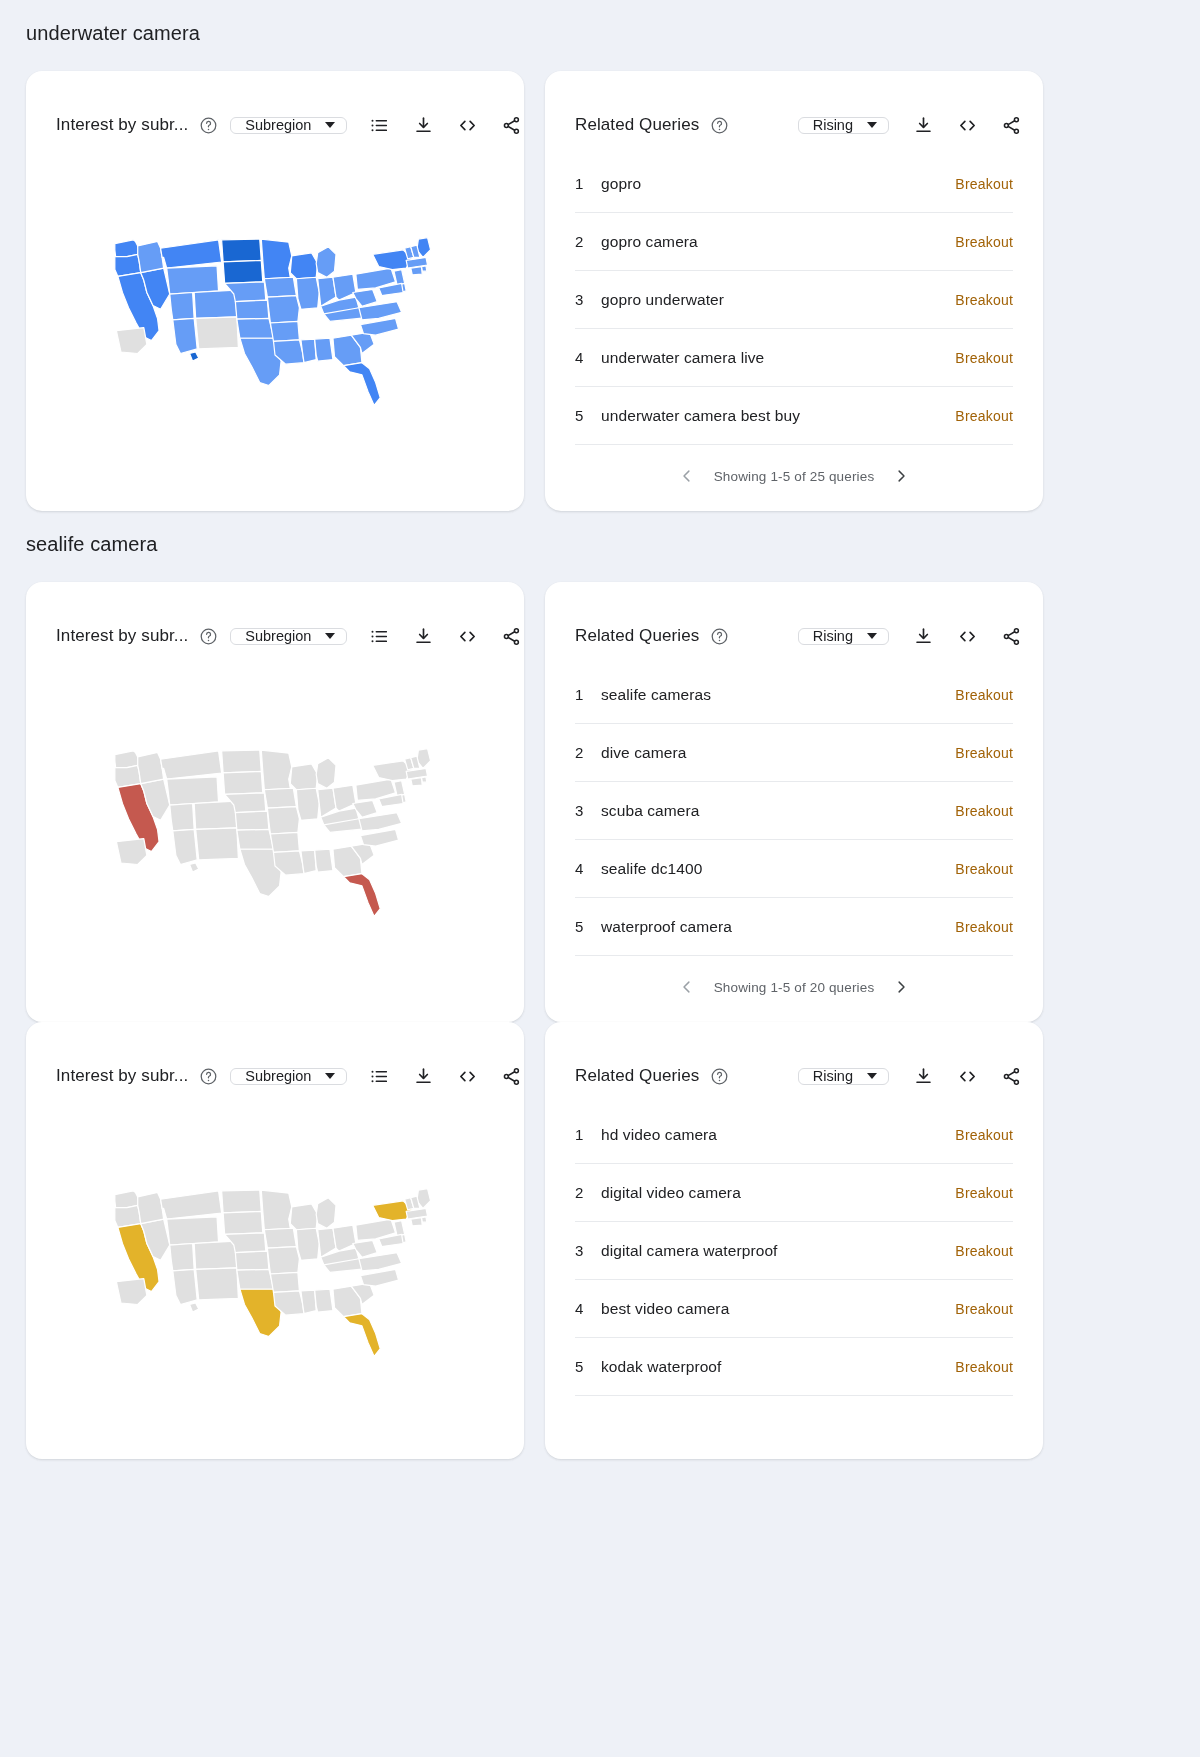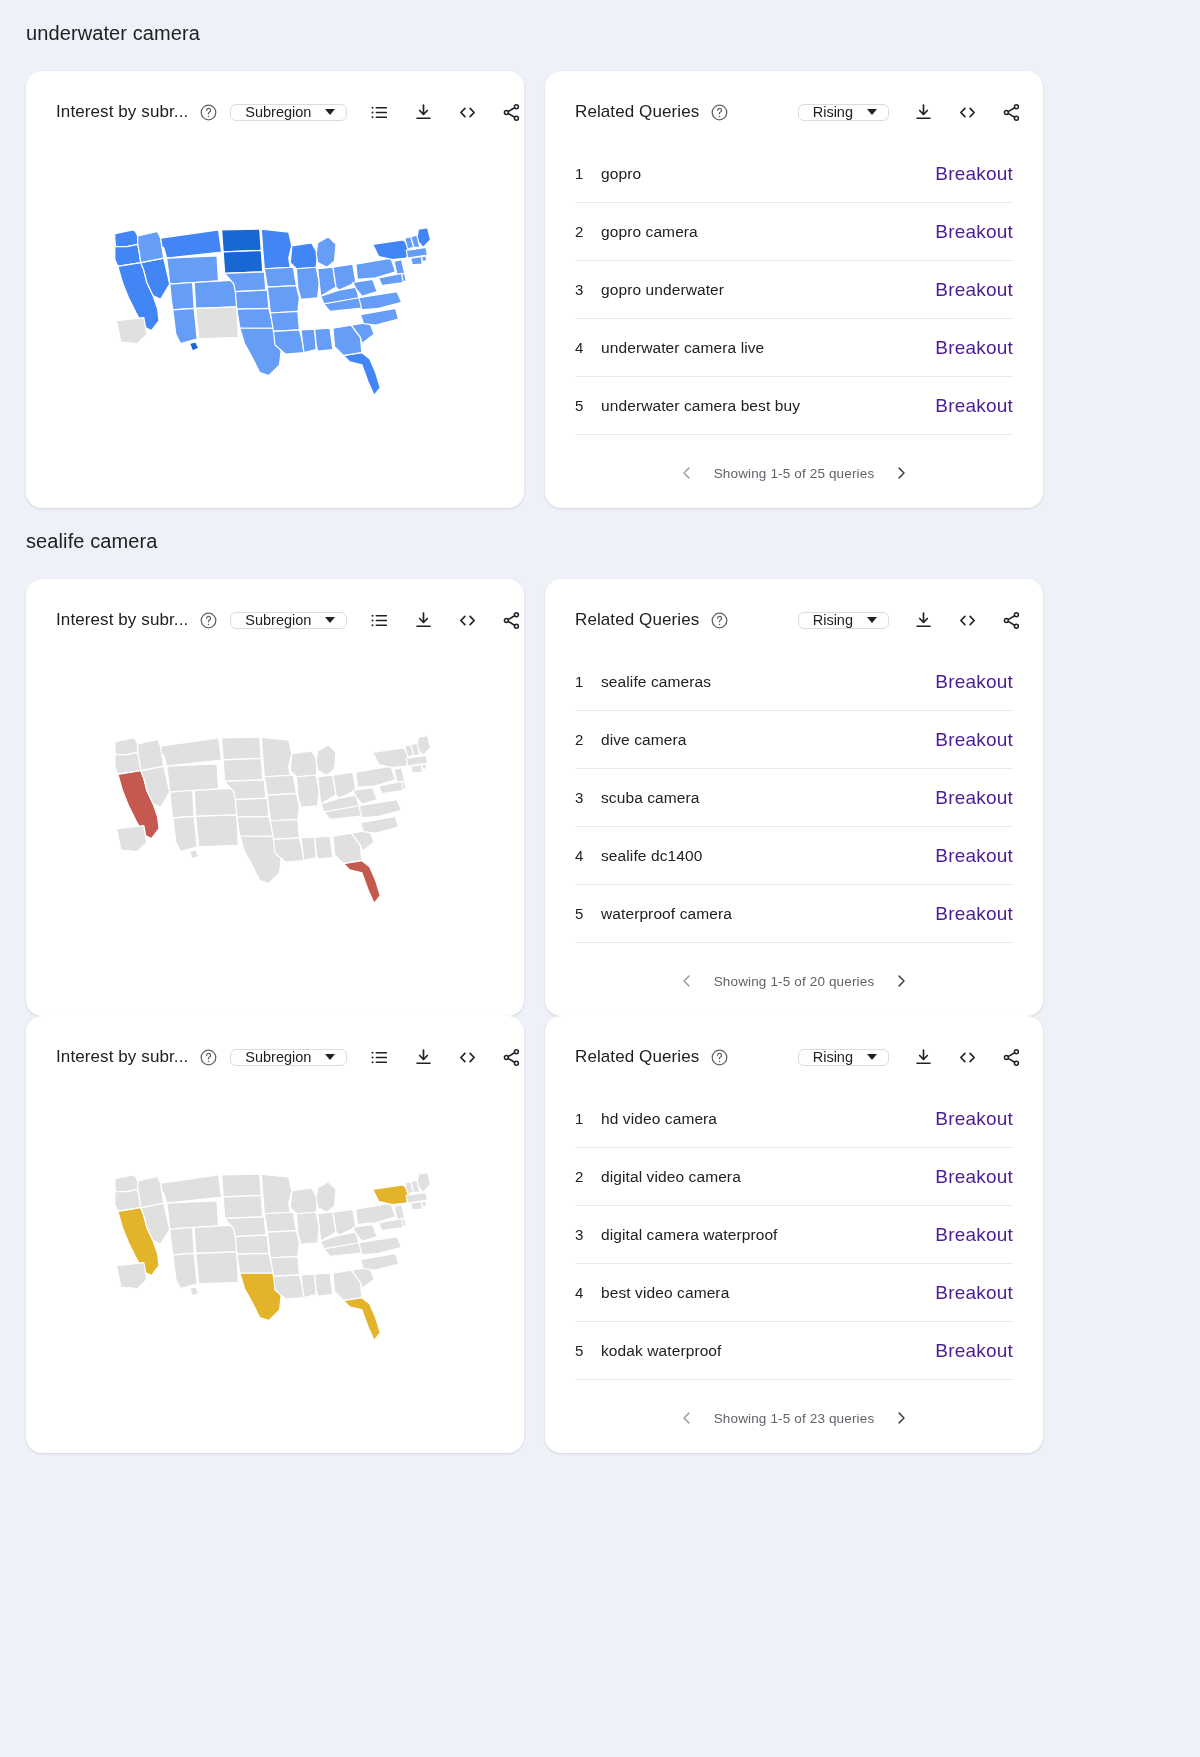--- a/index.html
+++ b/index.html
@@ -38,21 +38,21 @@
     box-shadow: 0 1px 2px rgba(60,64,67,.10), 0 1px 3px rgba(60,64,67,.06);
     overflow: hidden;
   }
   .card-map   { width: 498px; min-height: 437px; position: relative; }
   .card-queries { width: 498px; min-height: 437px; display: flex; flex-direction: column; }
 
   
   .card-head {
     display: flex;
     align-items: center;
-    padding: 26px 20px 6px 30px;
+    padding: 42px 20px 6px 30px;
     min-height: 62px;
   }
   .card-title {
     font-size: 17px;
     color: #202124;
     font-weight: 400;
     white-space: nowrap;
     letter-spacing: .1px;
   }
   .help-icon {
@@ -124,22 +124,22 @@
     color: #202124;
     flex: 0 0 auto;
   }
   .q-text {
     font-size: 15.5px;
     color: #202124;
     flex: 1 1 auto;
     letter-spacing: .1px;
   }
   .q-value {
-    font-size: 19px;
-    color: #4c1d95;
+    font-size: 14px;
+    color: #a16207;
     flex: 0 0 auto;
     letter-spacing: .2px;
   }
 
   .q-foot {
     margin-top: auto;
     display: flex;
     align-items: center;
     justify-content: center;
     gap: 18px;
@@ -686,29 +686,16 @@
               <span class="q-rank">4</span>
               <span class="q-text">best video camera</span>
               <span class="q-value">Breakout</span>
             </div>
             <div class="q-row">
               <span class="q-rank">5</span>
               <span class="q-text">kodak waterproof</span>
               <span class="q-value">Breakout</span>
             </div>
           </div>
-          <div class="q-foot">
-            <span class="chev prev">
-              <svg viewBox="0 0 24 24" width="18" height="18" fill="none" stroke="currentColor" stroke-width="1.9" stroke-linecap="round" stroke-linejoin="round">
-                <path d="M14.5 5.5 8 12l6.5 6.5"></path>
-              </svg>
-            </span>
-            <span class="page-label">Showing 1-5 of 23 queries</span>
-            <span class="chev next">
-              <svg viewBox="0 0 24 24" width="18" height="18" fill="none" stroke="currentColor" stroke-width="1.9" stroke-linecap="round" stroke-linejoin="round">
-                <path d="M9.5 5.5 16 12l-6.5 6.5"></path>
-              </svg>
-            </span>
-          </div>
         </div>
       </div>
     </div>
   </div>
 
 </body></html>

